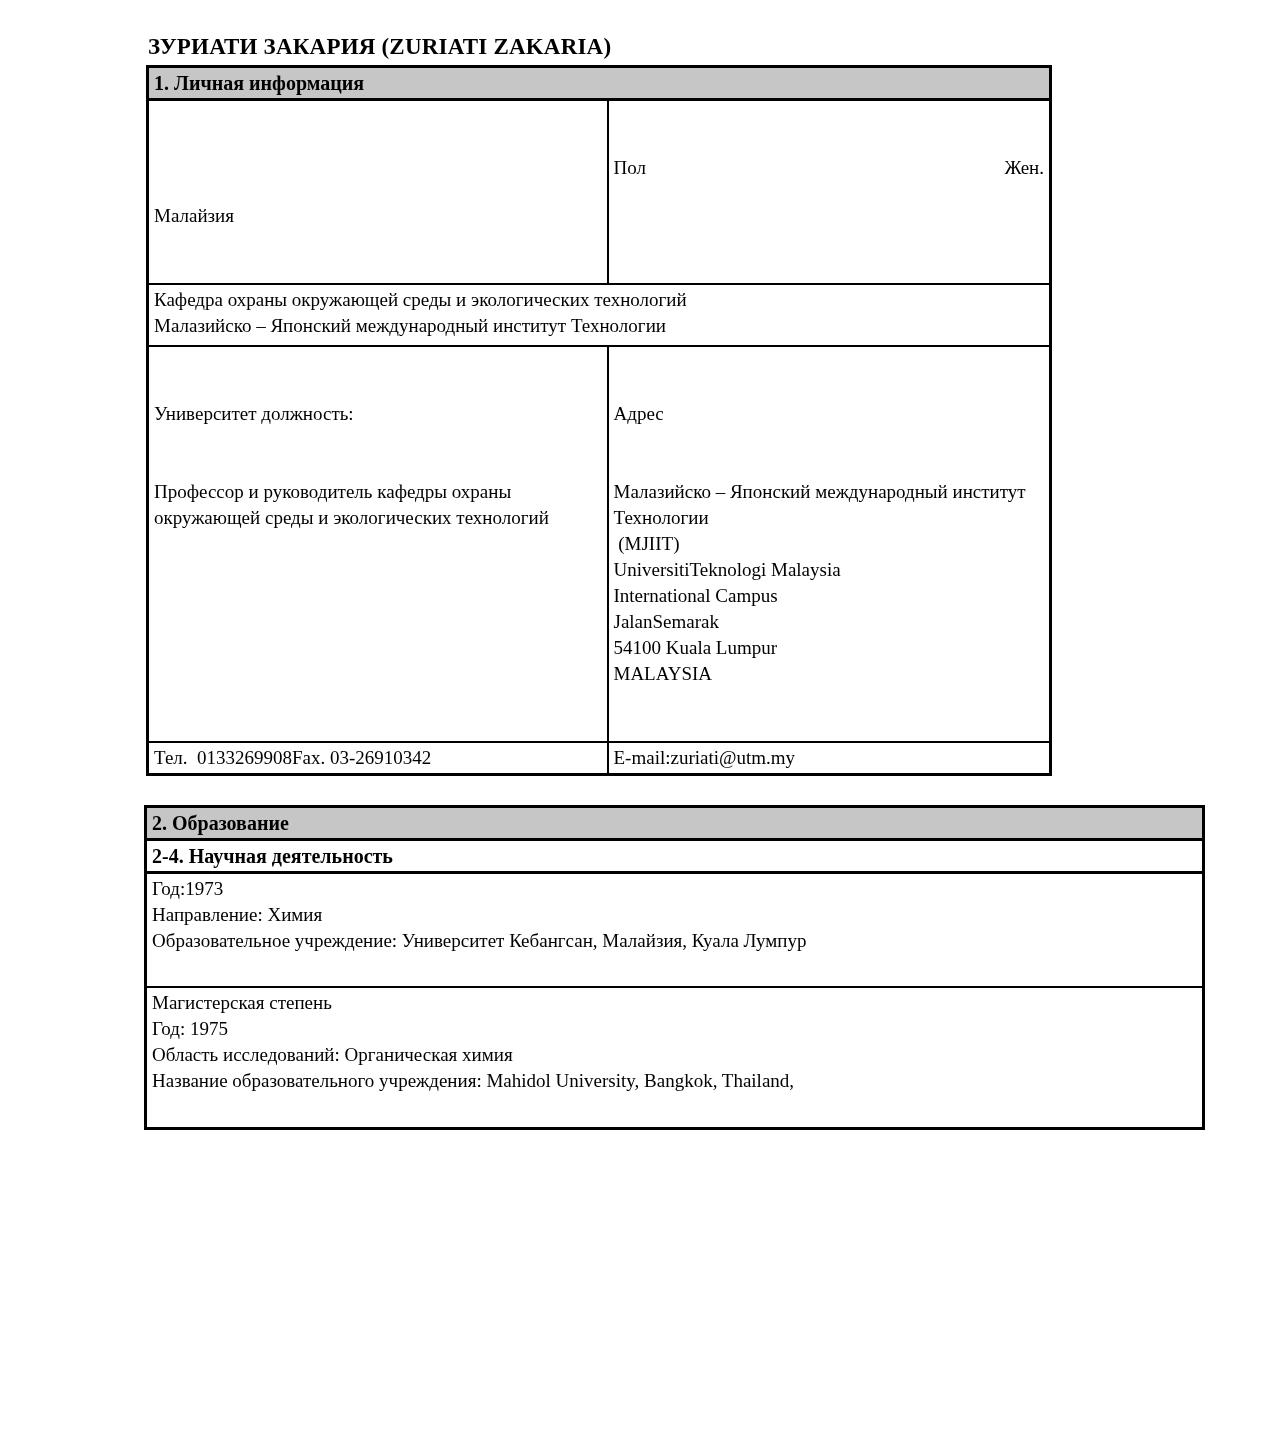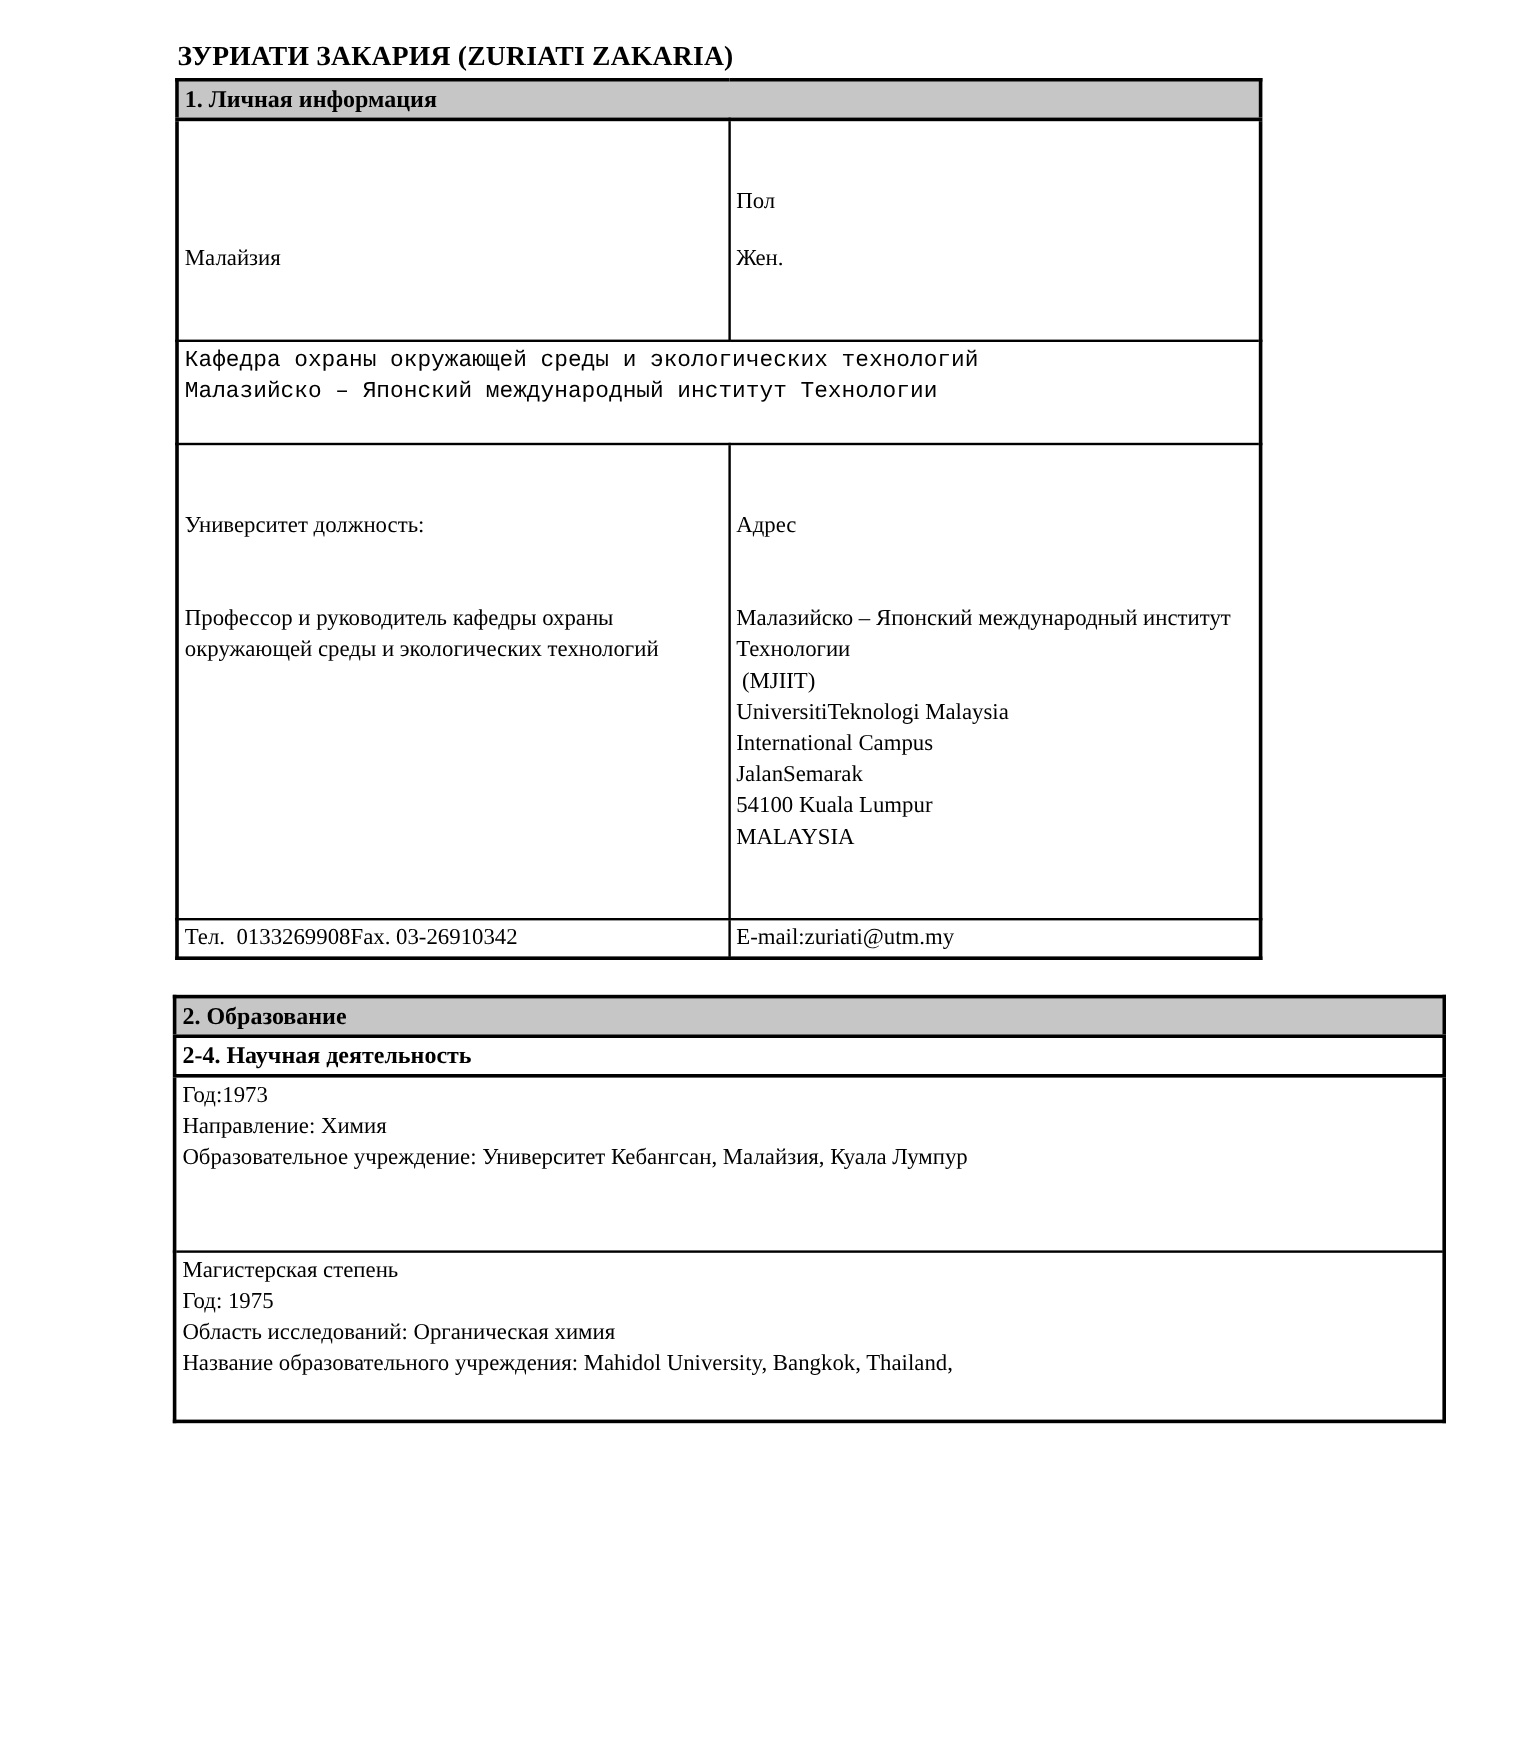--- a/index.html
+++ b/index.html
@@ -58,38 +58,38 @@
   .subhdr {
     font-weight: bold;
     font-size: 20px;
     border-top: 3px solid var(--border-color);
     border-bottom: 3px solid var(--border-color);
   }
   .gap-top { }
   .vbottom { vertical-align: bottom; }
   .spread {
     display: flex;
-    flex-direction: column;
+    flex-direction: row;
     justify-content: space-between;
     height: 74px;
   }
   
   .r-hdr1 { height: 28px; }
   .r1 { height: 136px; }
   .r2 { height: 82px; }
-  .r3 { height: 86px; font-family: Liberation Mono, monospace; }
+  .r3 { height: 62px; }
   .r4 { height: 266px; }
   .r5 { height: 28px; }
   
   .col-left  { width: 460px; }
   .col-right { width: 443px; }
   
   .e-hdr  { height: 30px; }
   .e-sub  { height: 29px; }
-  .e1 { height: 146px; }
+  .e1 { height: 114px; }
   .e2 { height: 142px; }
 </style>
 </head>
 <body>
 
 <div class="page">
 
   <h1 class="doc-title">ЗУРИАТИ ЗАКАРИЯ (ZURIATI ZAKARIA)</h1>
 
   <table class="t1">

